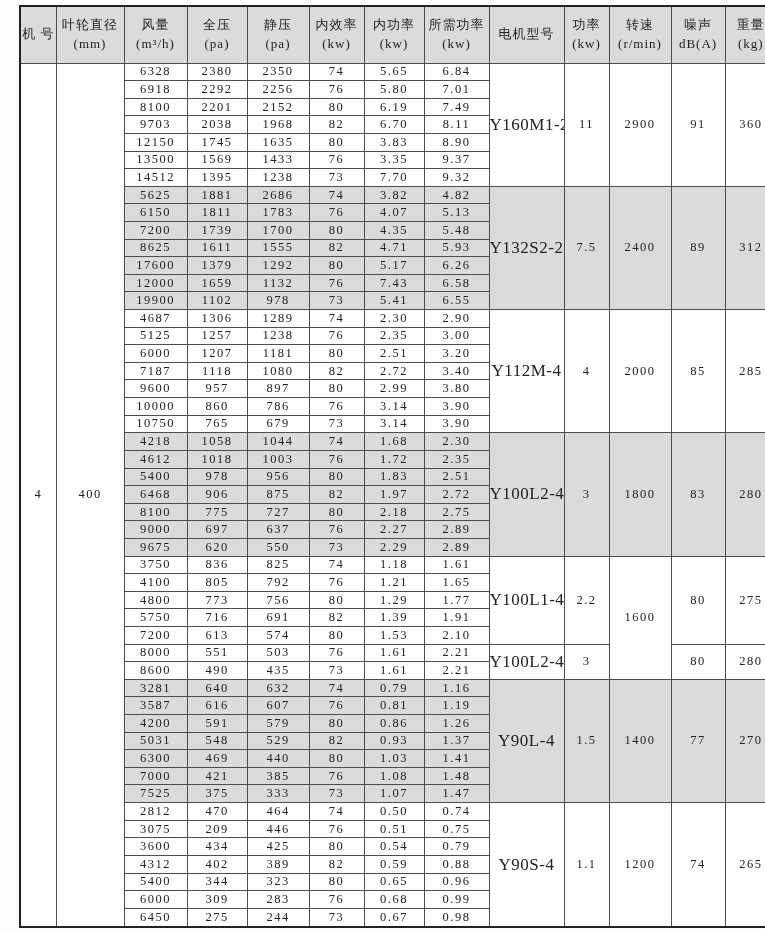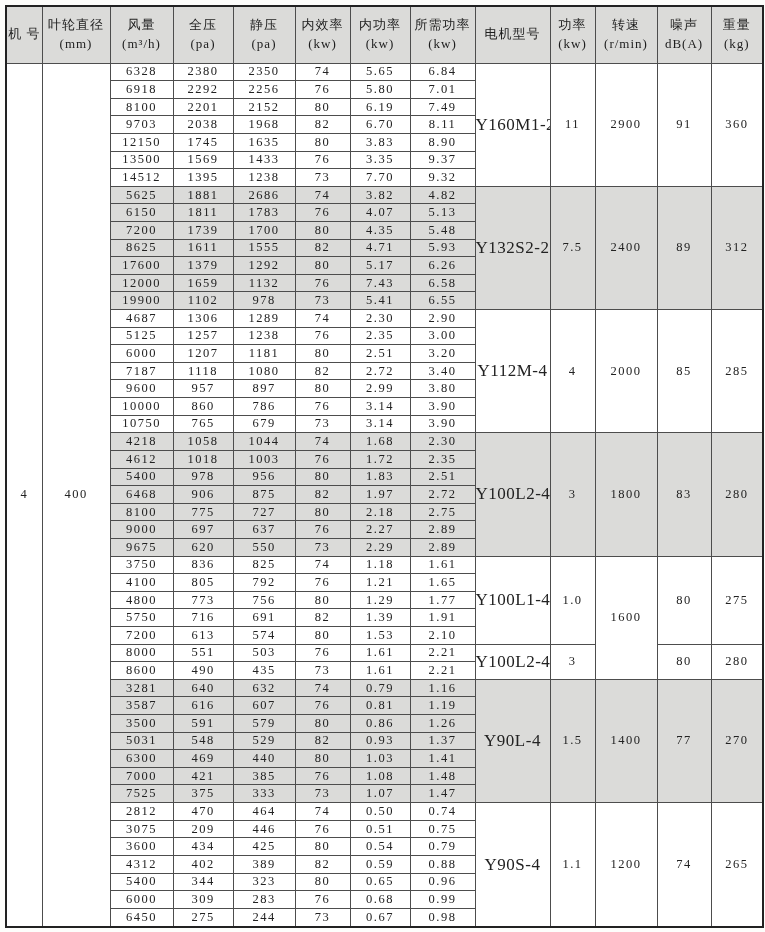--- a/index.html
+++ b/index.html
@@ -1,21 +1,21 @@
 <!DOCTYPE html>
 <html><head>
 <meta charset="utf-8">
 <style>
   html,body{margin:0;padding:0;}
   body{
     width:765px;height:932px;
     background:#fdfdfb;
     font-family:"Liberation Serif","DejaVu Serif",serif;
   }
-  .page{padding:5px 3px 4px 5px;}
+  .page{padding:5px 3px 4px 19px;}
   table.spec{
     border-collapse:collapse;
     table-layout:fixed;
     width:757px;height:923px;
     background:#ffffff;
     border:2px solid #222222;
   }
   th,td{
     border:1px solid #4d4d4d;
     text-align:center;
@@ -363,21 +363,21 @@
           <td>2.89</td>
         </tr>
         <tr>
           <td>3750</td>
           <td>836</td>
           <td>825</td>
           <td>74</td>
           <td>1.18</td>
           <td>1.61</td>
           <td rowspan="5" class="motor-model-cell">Y100L1-4</td>
-          <td rowspan="5">1.0</td>
+          <td rowspan="5">2.2</td>
           <td rowspan="7">1600</td>
           <td rowspan="5">80</td>
           <td rowspan="5">275</td>
         </tr>
         <tr>
           <td>4100</td>
           <td>805</td>
           <td>792</td>
           <td>76</td>
           <td>1.21</td>
@@ -442,21 +442,21 @@
         </tr>
         <tr class="shaded">
           <td>3587</td>
           <td>616</td>
           <td>607</td>
           <td>76</td>
           <td>0.81</td>
           <td>1.19</td>
         </tr>
         <tr class="shaded">
-          <td>3500</td>
+          <td>4200</td>
           <td>591</td>
           <td>579</td>
           <td>80</td>
           <td>0.86</td>
           <td>1.26</td>
         </tr>
         <tr class="shaded">
           <td>5031</td>
           <td>548</td>
           <td>529</td>

